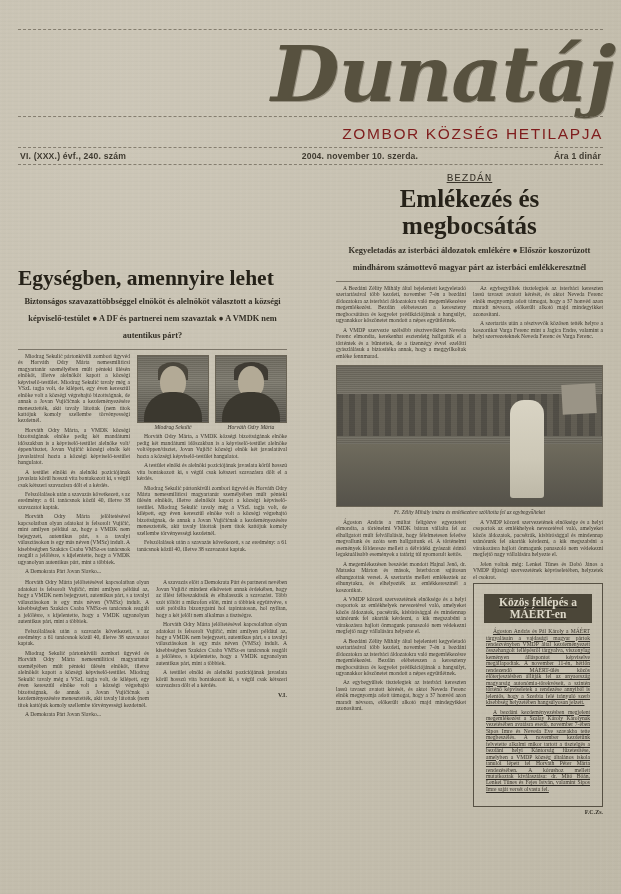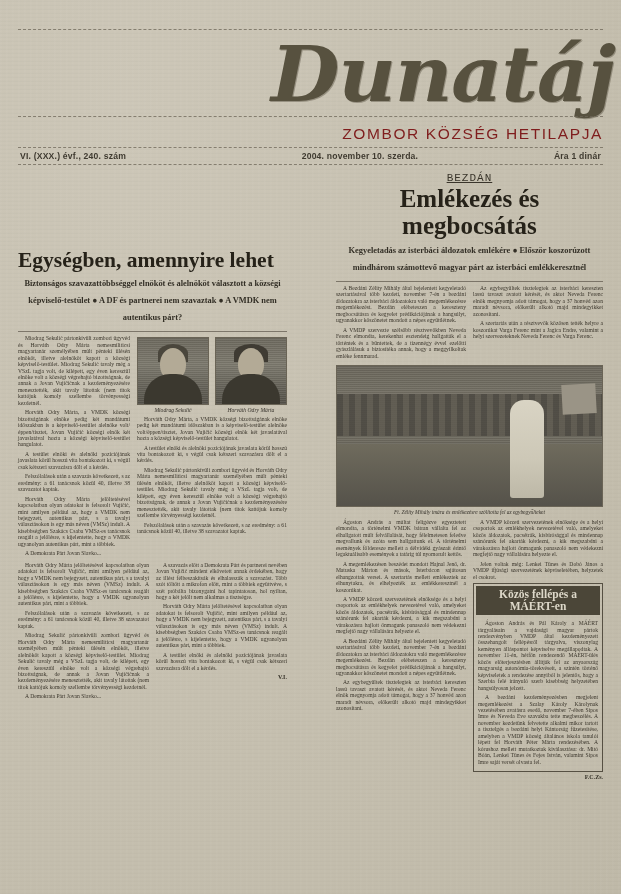--- a/index.html
+++ b/index.html
@@ -138,21 +138,21 @@
   }
   .wide-photo{height:140px;margin:3px 0 0 0;
     background:linear-gradient(180deg,#6b675c 0%,#7a766a 35%,#615e54 70%,#4f4c44 100%);}
   .wcap{
     font-family:"Liberation Serif", serif;
     font-style:italic;font-size:5.4px;
     text-align:center;margin:2px 0 4px 0;color:#35312a;
   }
 
   
-  .boxstory{border:1px solid #565043;padding:0;margin-top:0;background:rgba(255,255,255,.035);}
+  .boxstory{border:1px solid #565043;padding:8px;margin-top:0;background:rgba(255,255,255,.035);text-decoration:underline;}
   .boxstory .bt{
     background:#4b4638;color:#ddd8c9;
     font-family:"Liberation Serif", serif;
     font-weight:700;font-size:11.5px;
     text-align:center;padding:2px 4px 3px 4px;
     margin:2px;
   }
   .boxstory .bb{padding:3px 4px 3px 4px;}
 
   

